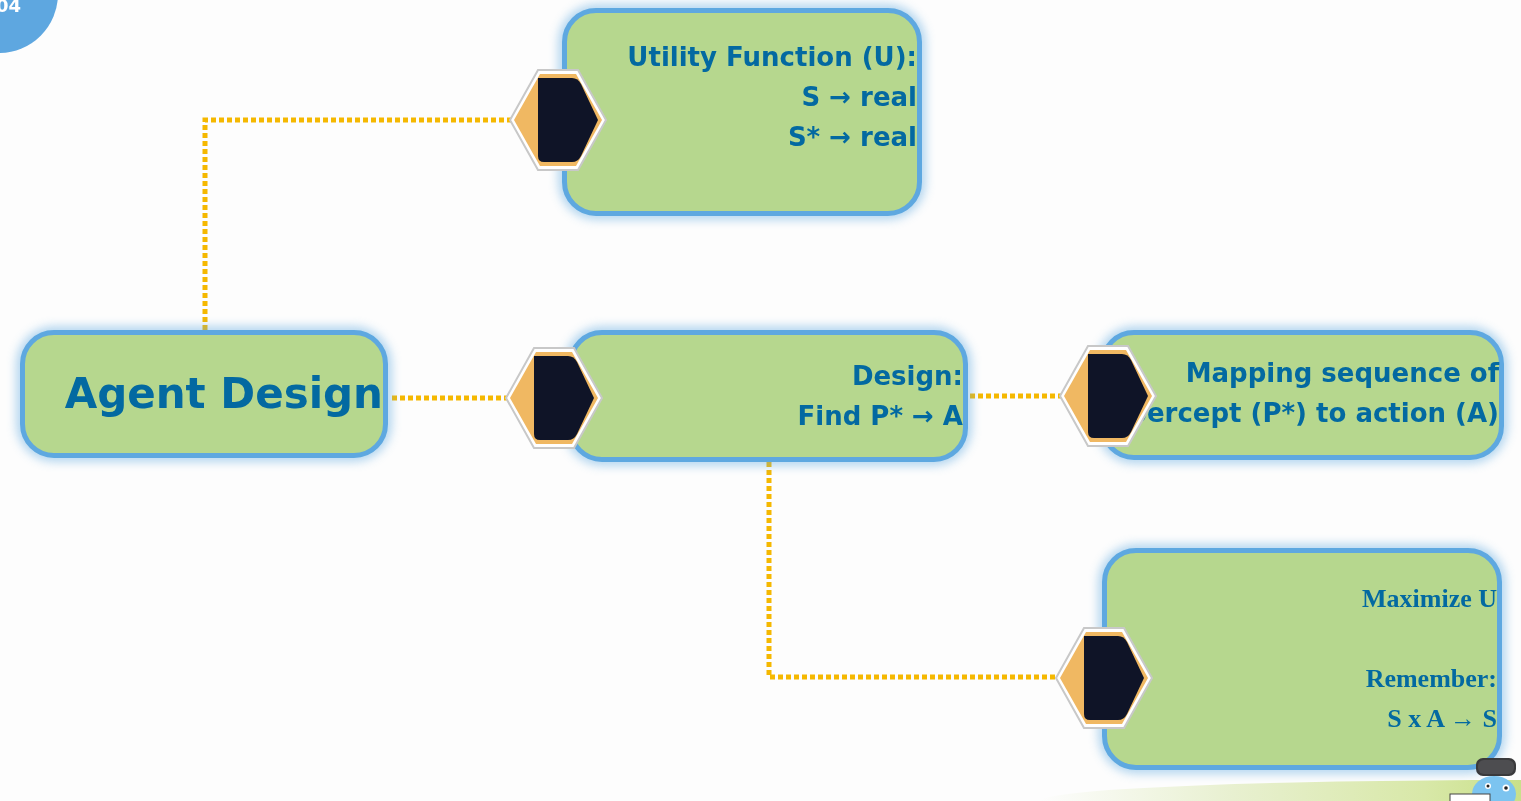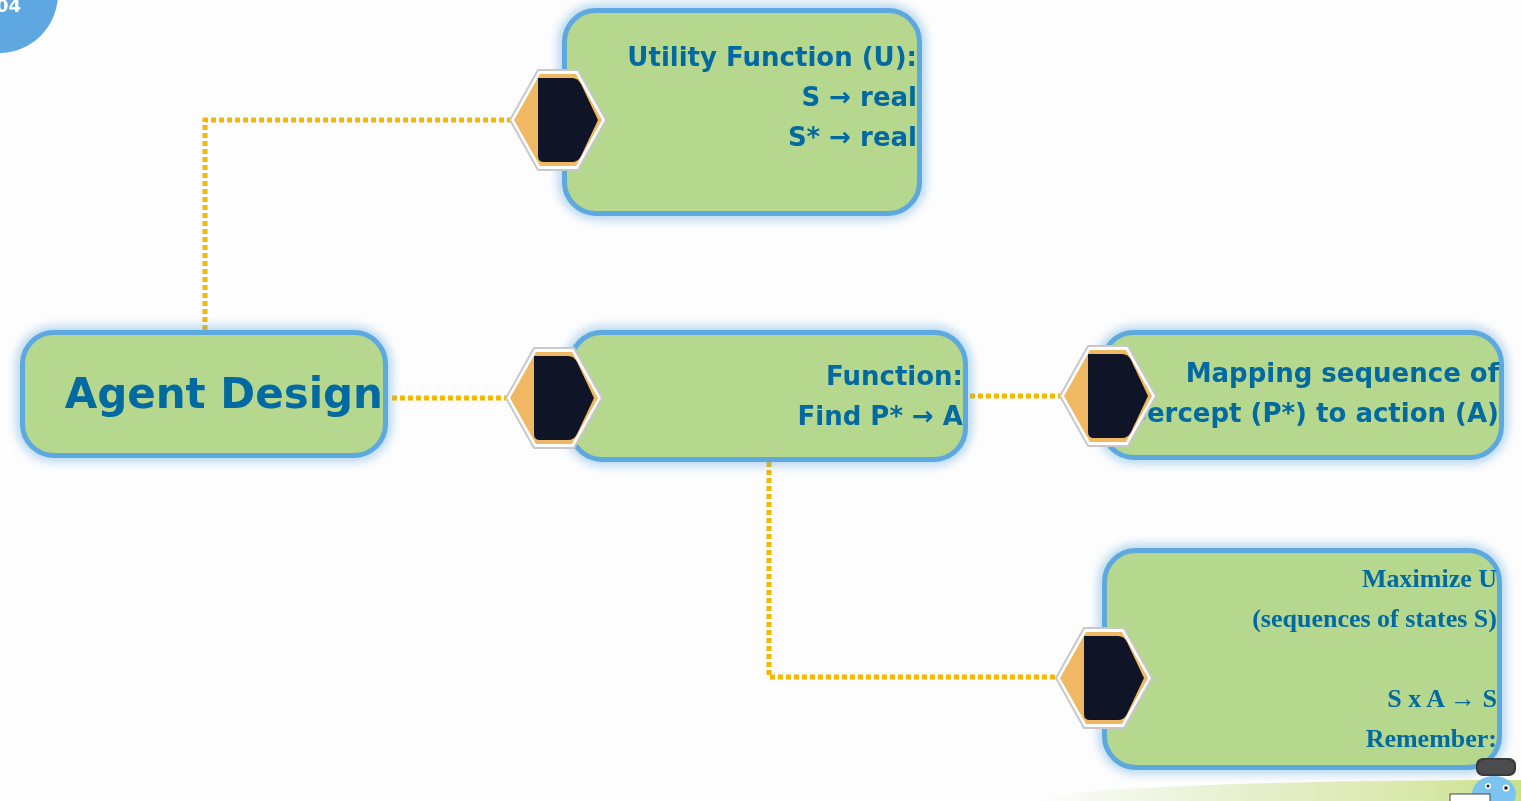--- a/index.html
+++ b/index.html
@@ -105,35 +105,34 @@
     <span class="line">Agent Design</span>
   </div>
 
   <div class="node" style="left:562px; top:8px; width:360px; height:208px; padding-top:0; padding-bottom:30px;">
     <span class="line">Utility Function (U):</span>
     <span class="line">S → real</span>
     <span class="line">S* → real</span>
   </div>
 
   <div class="node" style="left:568px; top:330px; width:400px; height:132px;">
-    <span class="line">Function:</span>
+    <span class="line">Design:</span>
     <span class="line">Find P* → A</span>
   </div>
 
   <div class="node" style="left:1100px; top:330px; width:404px; height:130px; padding-left:30px; padding-bottom:4px;">
     <span class="line">Mapping sequence of</span>
     <span class="line">percept (P*) to action (A)</span>
   </div>
 
   <div class="node" style="left:1102px; top:548px; width:400px; height:222px;font-family:Liberation Serif, serif;">
     <span class="line">Maximize  U</span>
-    <span class="line">(sequences of states S)</span>
     <span class="spacer"></span>
+    <span class="line">Remember:</span>
     <span class="line">S x A → S</span>
-    <span class="line">Remember:</span>
   </div>
 
   <svg class="marker" style="left:508px; top:68px;" viewBox="0 0 100 104">
     <polygon points="30,2 70,2 98,52 70,102 30,102 2,52" fill="#ffffff" stroke="#c8c8c8" stroke-width="2"></polygon>
     <polygon points="32,6 68,6 94,52 68,98 32,98 6,52" fill="#f0b862"></polygon>
     <path d="M30,10 L64,10 Q70,10 73,16 L90,52 L73,88 Q70,94 64,94 L36,94 Q30,94 30,88 Z" fill="#0f1427"></path>
   </svg>
 
   <svg class="marker" style="left:504px; top:346px;" viewBox="0 0 100 104">
     <polygon points="30,2 70,2 98,52 70,102 30,102 2,52" fill="#ffffff" stroke="#c8c8c8" stroke-width="2"></polygon>

